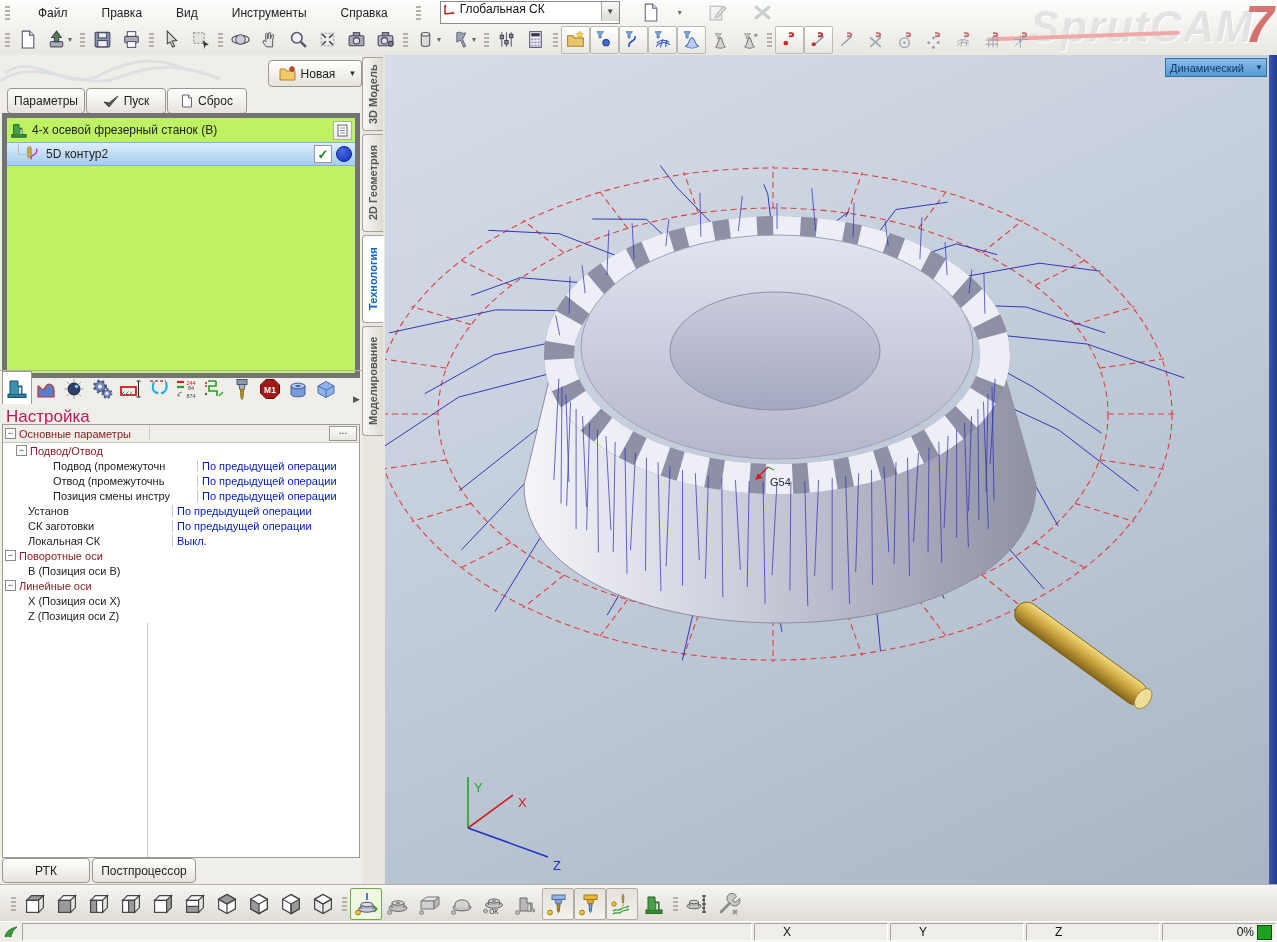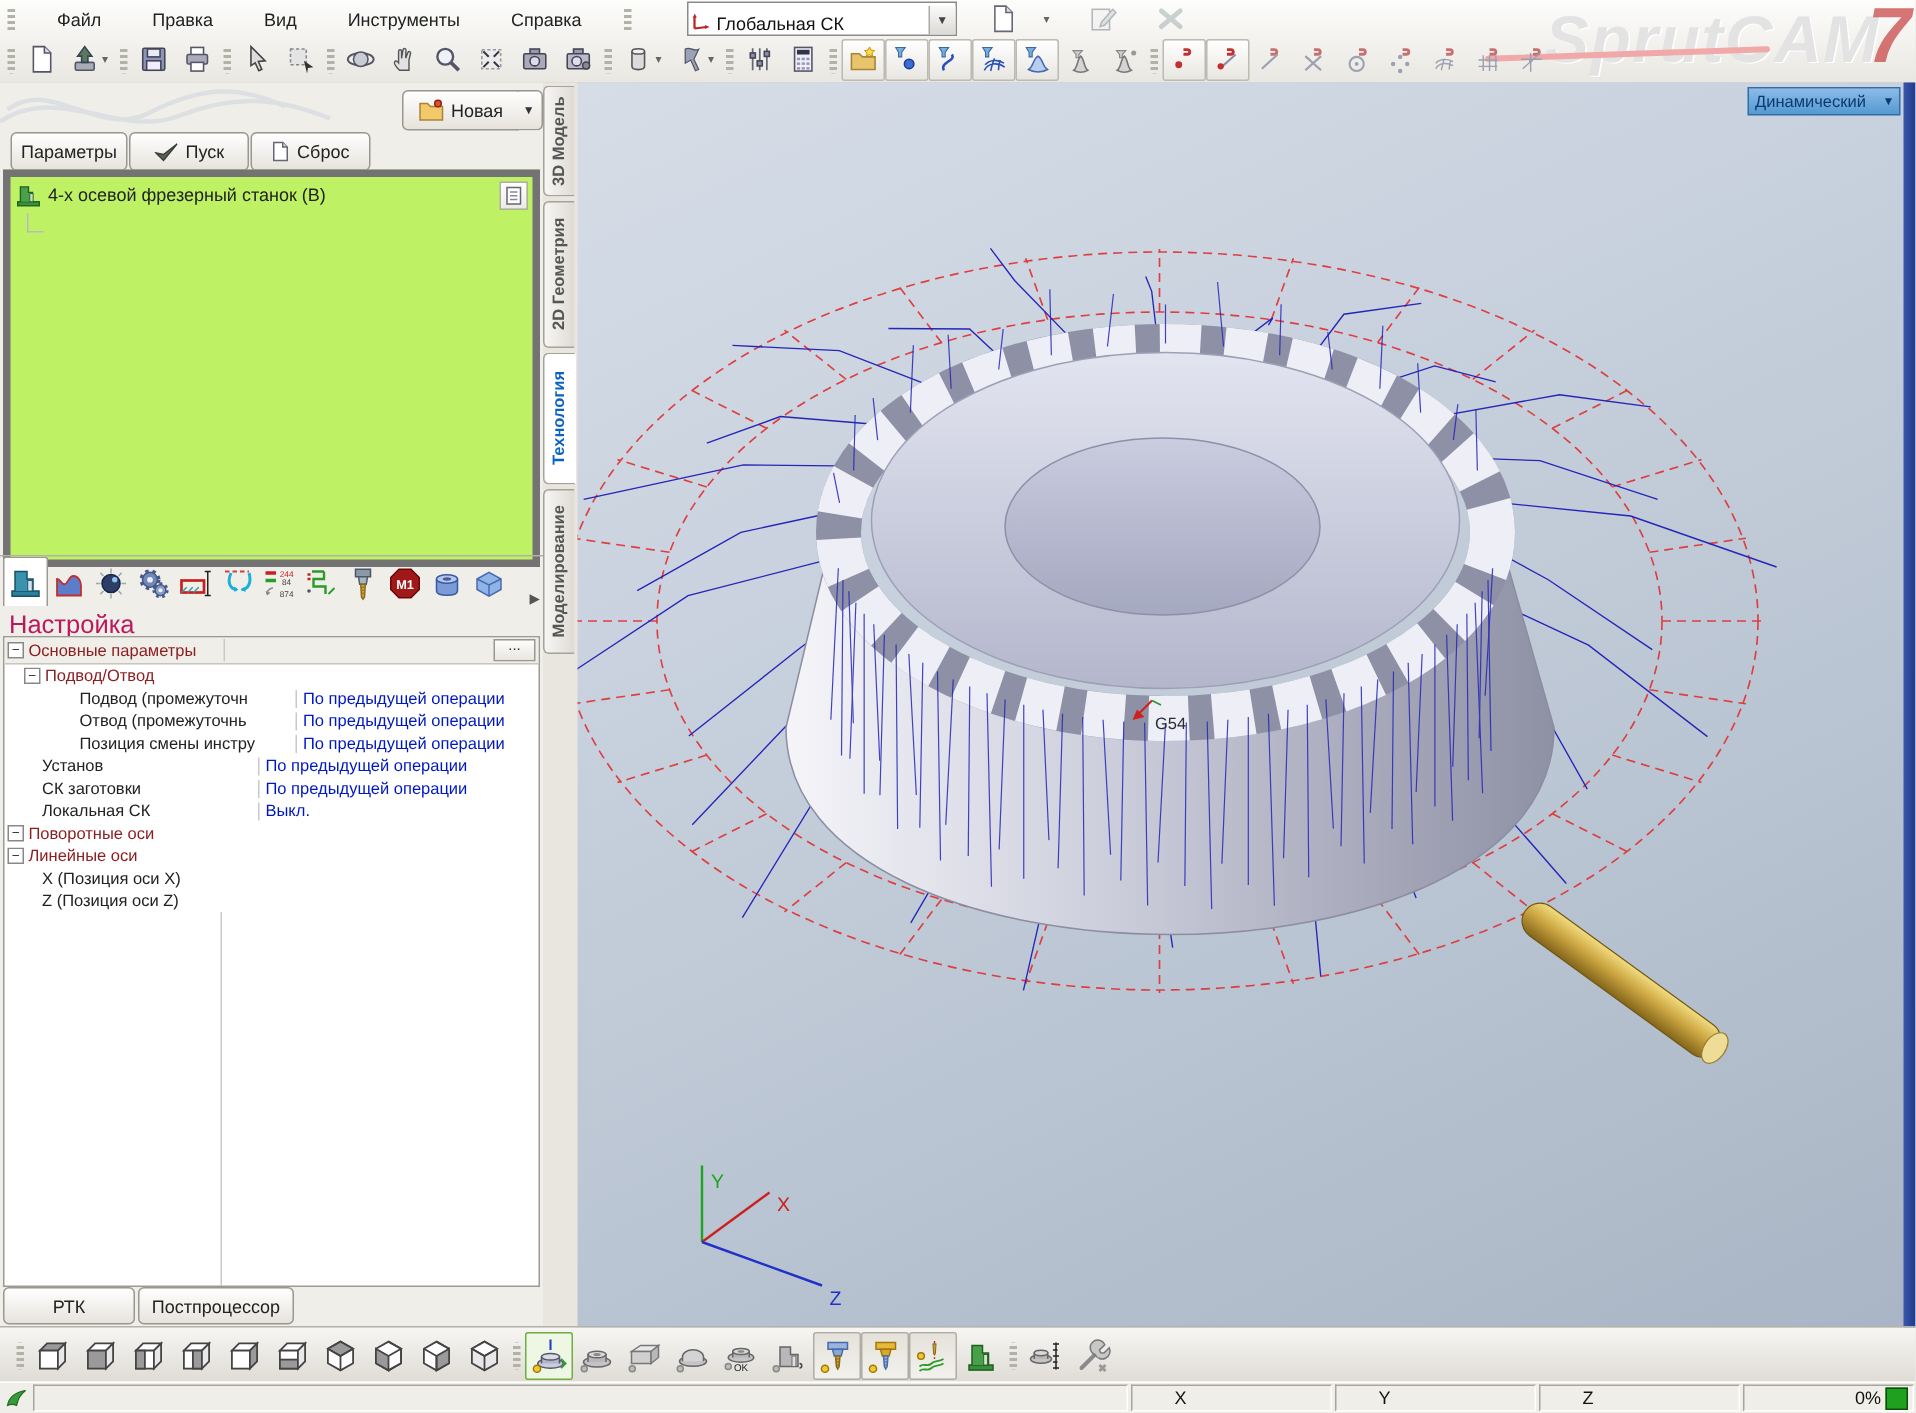--- a/index.html
+++ b/index.html
@@ -13,22 +13,22 @@
         font-style:italic;font-weight:bold;letter-spacing:1px;pointer-events:none}
   .logo .nm{font-size:44px;color:#e3e3e3;text-shadow:1px 1px 0 #fff}
   .logo .vv{font-size:52px;color:#c84848;opacity:.75;margin-left:-8px}
   .logo .swoosh{position:absolute;right:95px;top:40px;width:190px;height:4px;
         background:#f0a8a8;border-radius:2px;transform:rotate(-2deg)}
   .menurow{position:relative;z-index:2;height:25px;display:flex;align-items:center;gap:16px;padding-left:2px}
   .toolrow{position:relative;z-index:2;height:29px;display:flex;align-items:center;padding-left:2px}
   .grip{width:5px;height:18px;margin:0 3px;
         background:repeating-linear-gradient(#0000 0 2px,#b4b1a8 2px 4px);border-radius:2px}
   .menuitem{padding:3px 9px;border-radius:2px;cursor:default}
-  .combo{display:flex;align-items:flex-end;height:21px;background:#fff;border:1px solid #8a8a8a;
-         width:178px;margin-left:18px}
+  .combo{display:flex;align-items:flex-start;height:21px;background:#fff;border:1px solid #8a8a8a;
+         width:178px;margin-left:0}
   .combo .ctext{flex:1;padding-left:3px;font-size:12px;color:#111;white-space:nowrap;overflow:hidden}
   .combo .carrow{width:17px;height:19px;border-left:1px solid #aaa;display:flex;align-items:center;
          justify-content:center;background:linear-gradient(#fafafa,#dcdad4);font-size:8px;color:#444}
   .tbi{width:27px;height:26px;display:flex;align-items:center;justify-content:center;flex:0 0 auto;
        border:1px solid transparent;border-radius:2px}
   .tbi svg{width:21px;height:21px}
   .tbi.btn{border:1px solid #bdbab2;background:linear-gradient(#ffffff,#e8e6e0)}
   .dd{font-size:8px;color:#666;margin-left:-3px;width:9px}
   
   .leftpanel{position:absolute;top:55px;left:0;width:362px;bottom:57px;background:#f0eee8}
@@ -426,20 +426,31 @@
           <rect x="11" y="9" width="2.4" height="6" fill="#cfd8cf" stroke="#1f5f1f" stroke-width=".6"></rect>
         </svg>
       <span class="lbl">4-х осевой фрезерный станок (B)</span>
       <span class="doctool">
           <svg width="11" height="13" viewBox="0 0 11 13">
             <rect x="1" y="1" width="9" height="11" fill="#fff" stroke="#667"></rect>
             <path d="M3 4h5M3 6.5h5M3 9h5" stroke="#889" stroke-width=".9"></path>
           </svg>
         </span>
     </div>
+    <div class="trow sel">
+      <span style="width:10px"></span>
+      <svg width="18" height="18" viewBox="0 0 20 20">
+          <rect x="4" y="2" width="4" height="12" rx="1.5" fill="#d8b84a" stroke="#8a6a1a" stroke-width=".7"></rect>
+          <path d="M4.5 5h3M4.5 8h3M4.5 11h3" stroke="#8a6a1a" stroke-width=".6"></path>
+          <path d="M8 16C6 9 16 13 14 4" stroke="#c030c0" stroke-width="1.5" fill="none"></path>
+        </svg>
+      <span class="lbl">5D контур2</span>
+      <span class="chk">✓</span>
+      <span class="bluedot"></span>
+    </div>
     <div class="treeindent"></div>
   </div>
 
   <div class="optabs">
     <span class="opti active">
         <svg viewBox="0 0 24 24">
           <rect x="3" y="18" width="18" height="3.5" fill="#2e7f9a" stroke="#17506a"></rect>
           <path d="M5 18V5h8v5h4v8" fill="#3a93ae" stroke="#17506a"></path>
           <rect x="13.5" y="11" width="3" height="7" fill="#d8e2ea" stroke="#17506a" stroke-width=".6"></rect>
         </svg>
@@ -573,20 +584,24 @@
     </div>
     <div class="prow">
       <span class="plabel ind1t">Локальная СК</span>
       <span class="pval">Выкл.</span>
     </div>
     <div class="prow">
       <span class="plabel ind0 grp">
           <span class="exp">−</span>
           <span>Поворотные оси</span>
         </span>
+      <span class="pval"></span>
+    </div>
+    <div class="prow">
+      <span class="plabel ind1t">B (Позиция оси B)</span>
       <span class="pval"></span>
     </div>
     <div class="prow">
       <span class="plabel ind0 grp">
           <span class="exp">−</span>
           <span>Линейные оси</span>
         </span>
       <span class="pval"></span>
     </div>
     <div class="prow">

